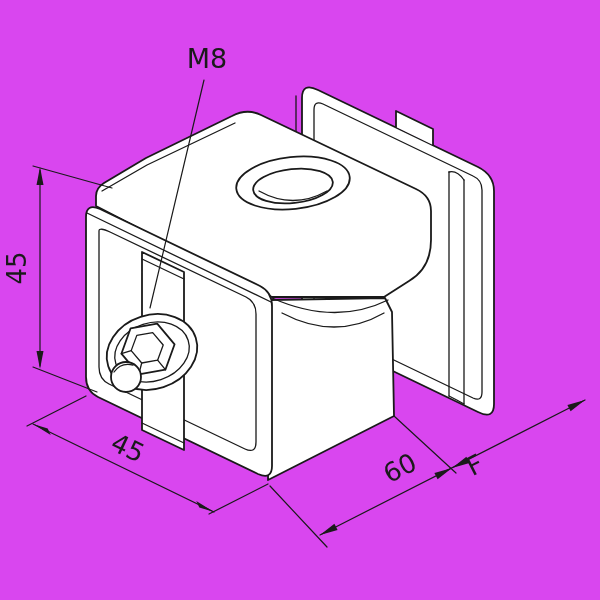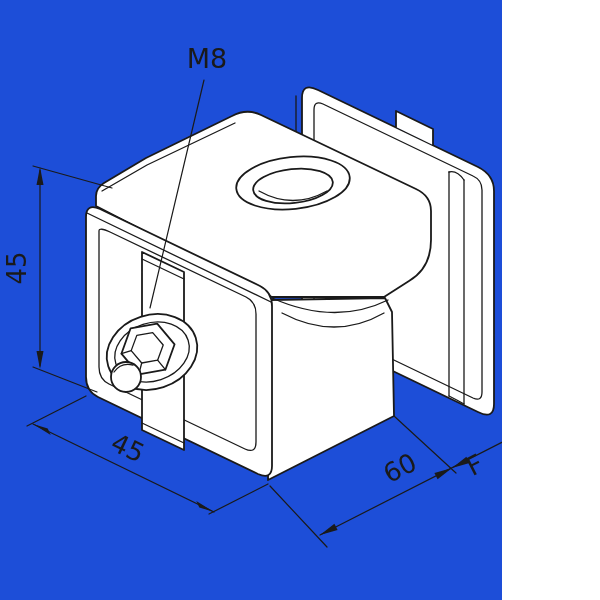--- a/index.html
+++ b/index.html
@@ -1,17 +1,17 @@
 <!DOCTYPE html>
 <html><head>
 <meta charset="utf-8">
 <style>
   html,body{margin:0;padding:0;background:#fff;}
   .canvas{
-    width:502px;height:600px;background:#1d4ed8;position:relative;overflow:hidden;
+    width:600px;height:600px;background:#d946ef;position:relative;overflow:hidden;
     font-family:"DejaVu Sans", sans-serif;
   }
   svg{display:block;}
   .part-fill{stroke:#1a1a1a;stroke-width:1.8;fill:#ffffff;stroke-linejoin:round;stroke-linecap:round;}
   .detail{stroke:#1a1a1a;stroke-width:1.3;fill:none;stroke-linejoin:round;stroke-linecap:round;}
   .dim{stroke:#1a1a1a;stroke-width:1.2;fill:none;stroke-linecap:round;}
   .arrow{fill:#1a1a1a;stroke:none;}
   .dim-text{fill:#1a1a1a;font-size:26px;font-family:"DejaVu Sans", sans-serif;}
   .thread-text{fill:#1a1a1a;font-size:27px;font-family:"DejaVu Sans", sans-serif;}
 </style>

